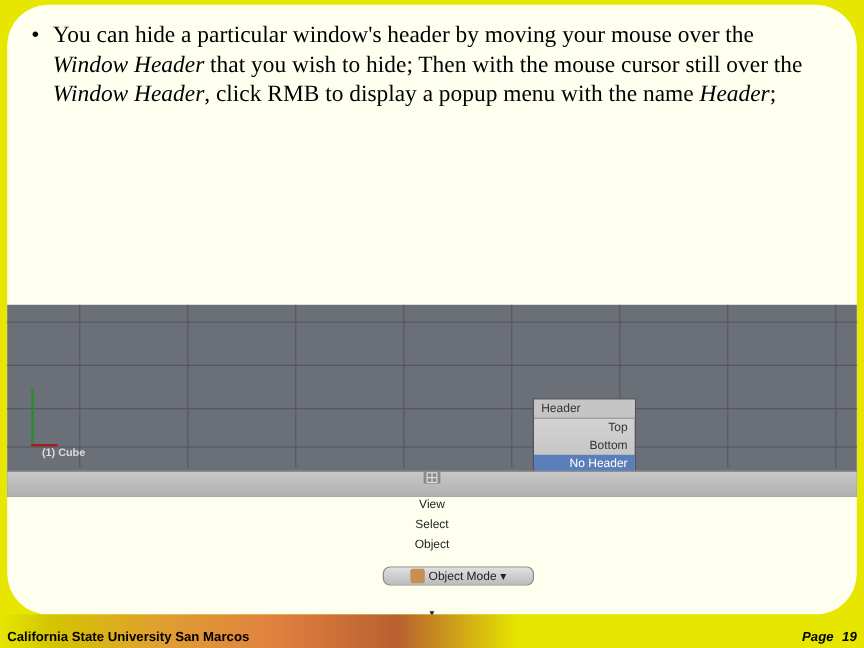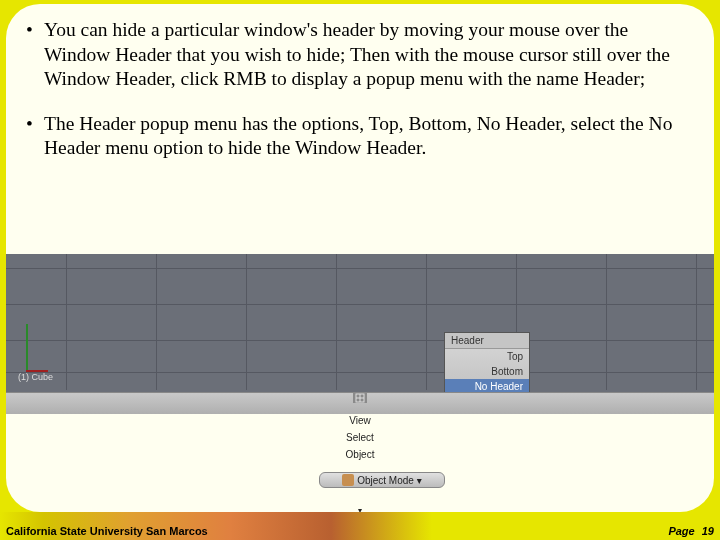--- a/index.html
+++ b/index.html
@@ -32,21 +32,21 @@
     color: #000;
     margin-bottom: 20px;
     position: relative;
   }
   .bullet::before {
     content: "•";
     position: absolute;
     left: -18px;
     top: 0;
   }
-  .italic { }
+  .italic { font-style: italic; }
   .screenshot-container {
     position: absolute;
     left: 6px;
     right: 6px;
     top: 254px;
     height: 160px;
   }
   .viewport {
     position: absolute;
     inset: 0;
@@ -75,25 +75,26 @@
   .axis-x {
     position: absolute;
     left: 20px;
     top: 116px;
     width: 22px;
     height: 2px;
     background: #a02020;
   }
   .axis-label {
     position: absolute;
-    left: 12px;
+    left: 29px;
     top: 118px;
     font-family: sans-serif;
     font-size: 9px;
     color: #ddd;
+    font-weight: bold;
   }
   .header-bar {
     position: absolute;
     left: 0; right: 0;
     bottom: 0;
     height: 22px;
     background: linear-gradient(#c9c9c9,#afafaf);
     border-top: 1px solid #888;
     display: flex;
     align-items: center;
@@ -174,23 +175,20 @@
 <body>
 
 <div class="slide-bg"></div>
 
 <div class="slide-card">
 
   <div class="bullet">
     <span>You can hide a particular window's header by moving your mouse over the </span><span class="italic">Window Header</span><span> that you wish to hide; Then with the mouse cursor still over the </span><span class="italic">Window Header</span><span>, click RMB to display a popup menu with the name </span><span class="italic">Header</span><span>;</span>
   </div>
 
-  <div class="bullet">
-    <span>The Header popup menu has the options, </span><span class="italic">Top, Bottom, No Header</span><span>, select the </span><span class="italic">No Header</span><span> menu option to hide the </span><span class="italic">Window Header</span><span>.</span>
-  </div>
 
 </div>
 
 <div class="screenshot-container">
   <div class="viewport">
     <div class="grid-line-h" style="top:14px"></div>
     <div class="grid-line-h" style="top:50px"></div>
     <div class="grid-line-h" style="top:86px"></div>
     <div class="grid-line-h" style="top:118px"></div>
     <div class="grid-line-v" style="left:60px"></div>

